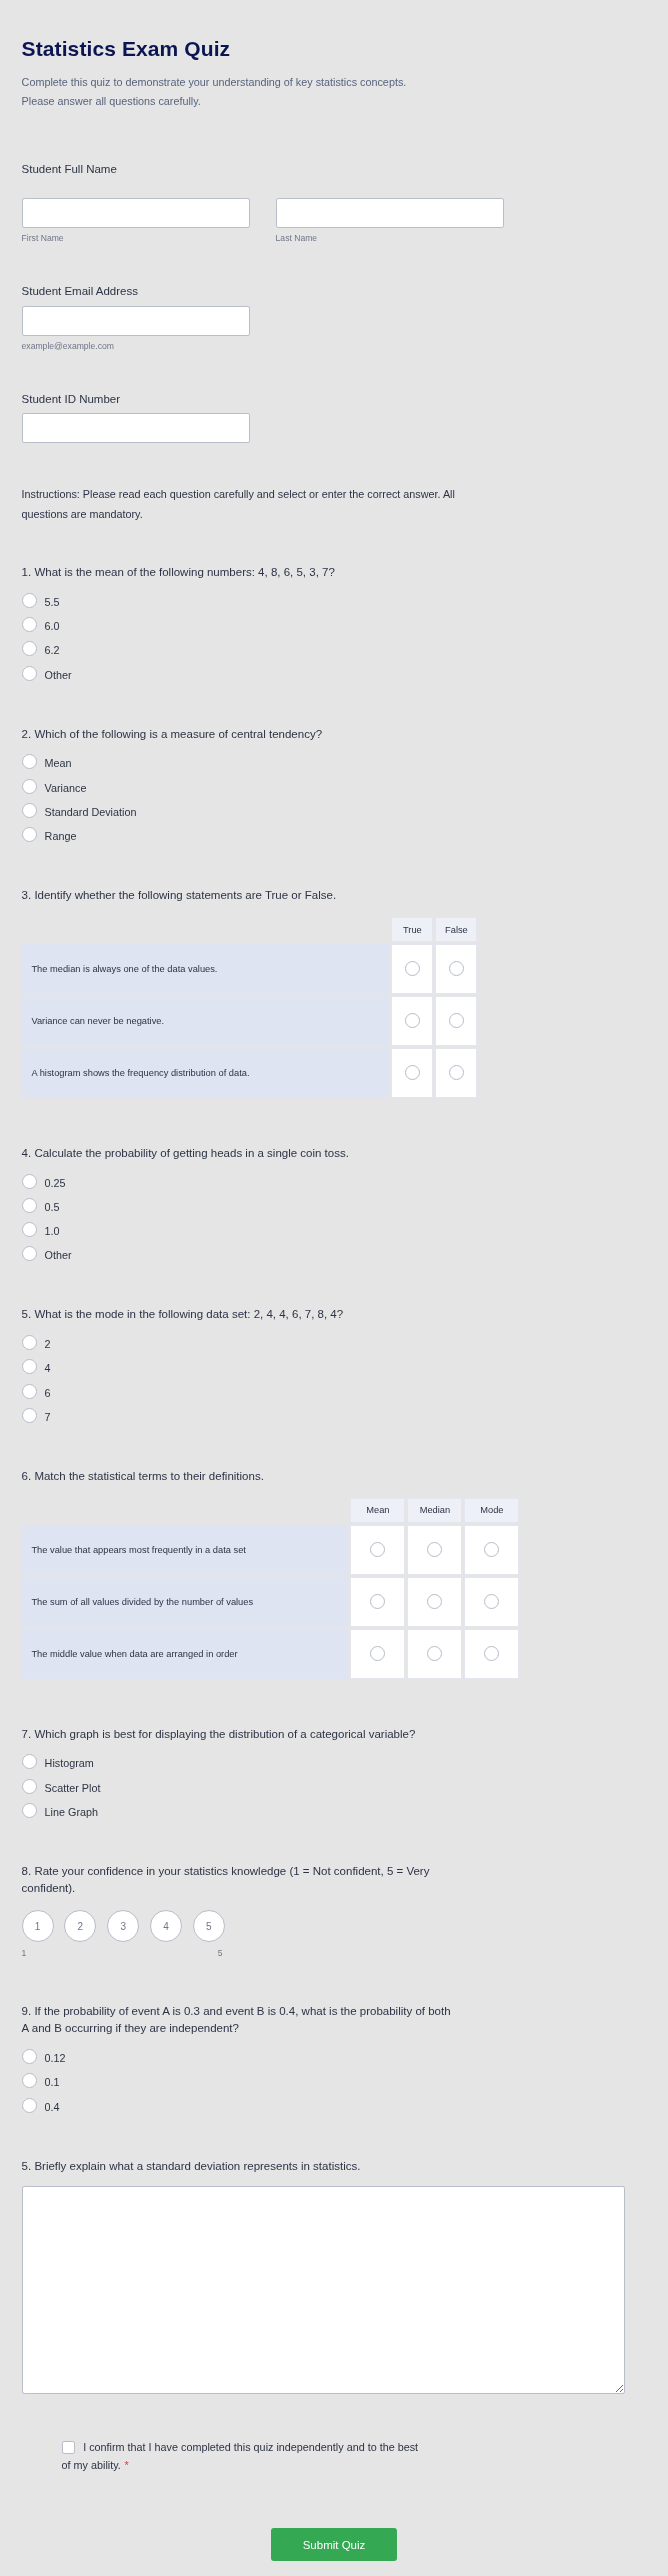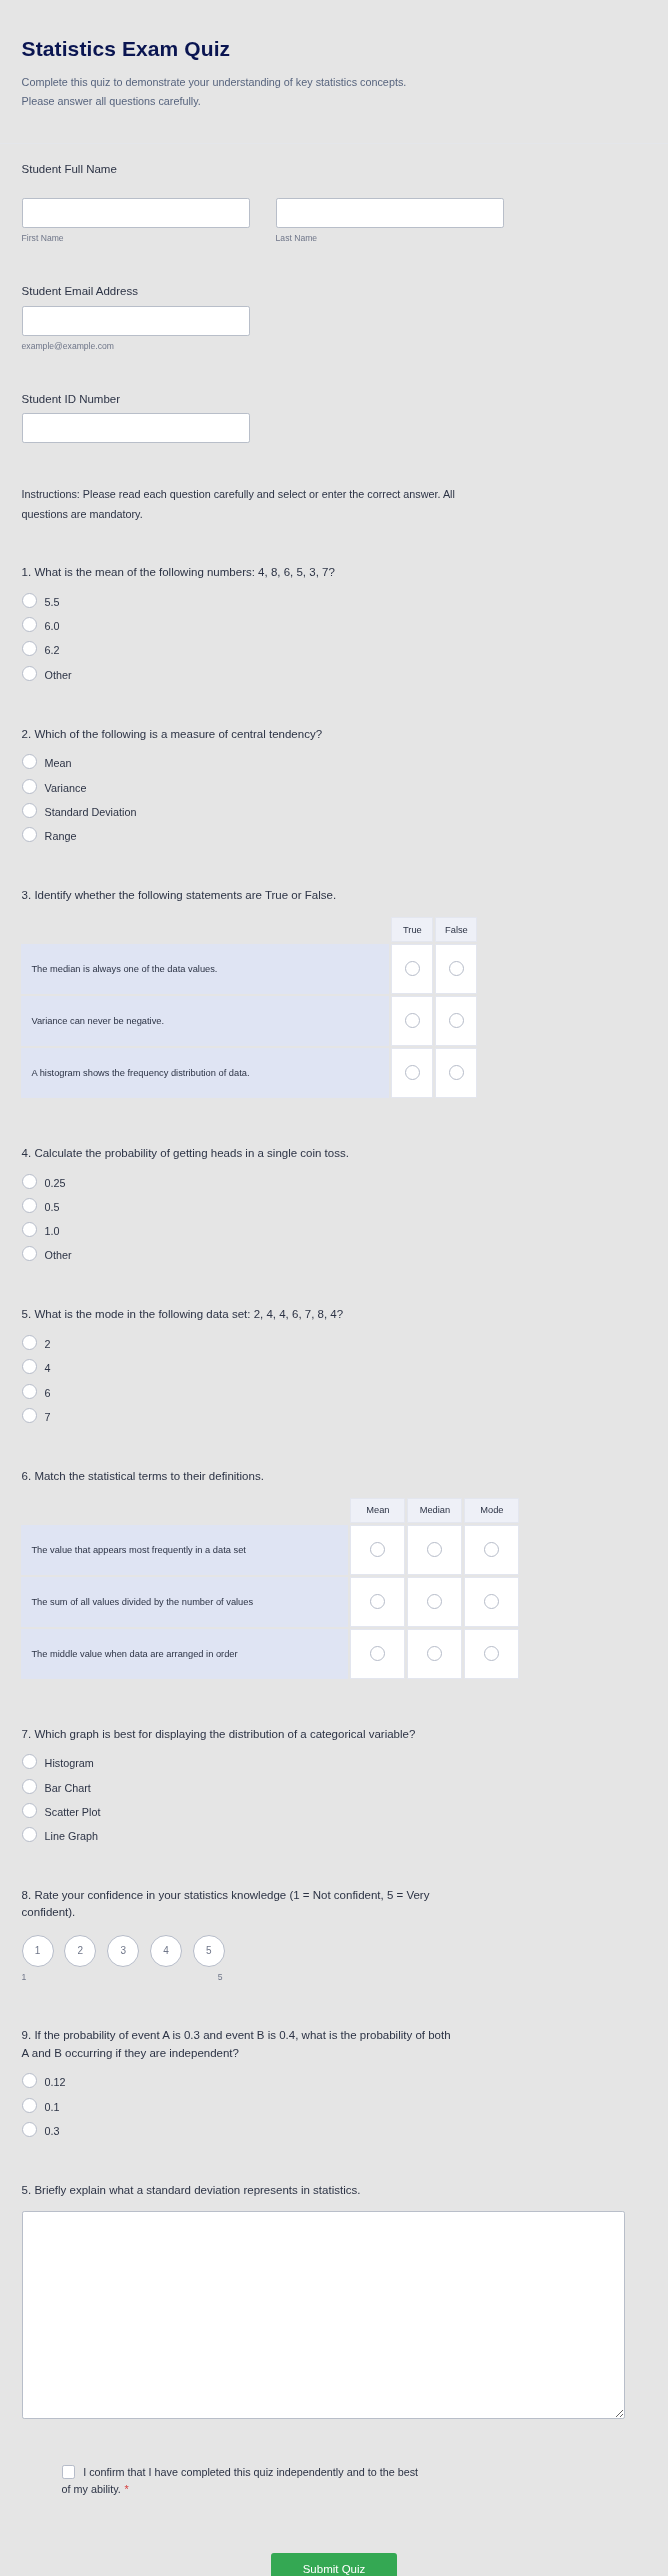--- a/index.html
+++ b/index.html
@@ -257,24 +257,20 @@
 
     <div class="question">
       <div class="q-label">7. Which graph is best for displaying the distribution of a categorical variable?</div>
       <div class="options">
         <div class="option">
           <span class="radio"></span>
           <span class="option-label">Histogram</span>
         </div>
         <div class="option">
           <span class="radio"></span>
-          <span class="option-label">Bar Chart</span>
-        </div>
-        <div class="option">
-          <span class="radio"></span>
           <span class="option-label">Scatter Plot</span>
         </div>
         <div class="option">
           <span class="radio"></span>
           <span class="option-label">Line Graph</span>
         </div>
       </div>
     </div>
 
     <div class="question">
@@ -300,21 +296,21 @@
         <div class="option">
           <span class="radio"></span>
           <span class="option-label">0.12</span>
         </div>
         <div class="option">
           <span class="radio"></span>
           <span class="option-label">0.1</span>
         </div>
         <div class="option">
           <span class="radio"></span>
-          <span class="option-label">0.3</span>
+          <span class="option-label">0.4</span>
         </div>
       </div>
     </div>
 
     <div class="question">
       <div class="q-label">5. Briefly explain what a standard deviation represents in statistics.</div>
       <textarea class="q-textarea" style=""></textarea>
     </div>
 
     <label class="confirm">

